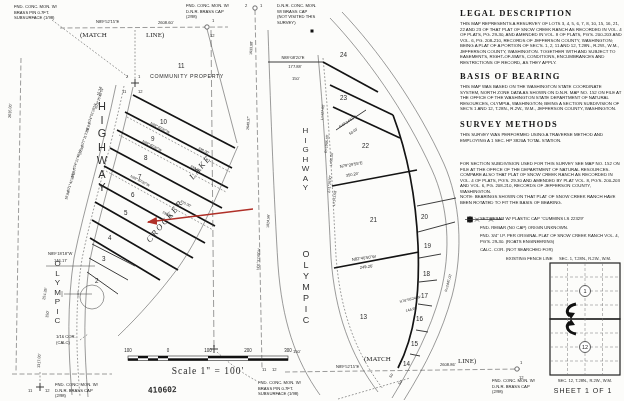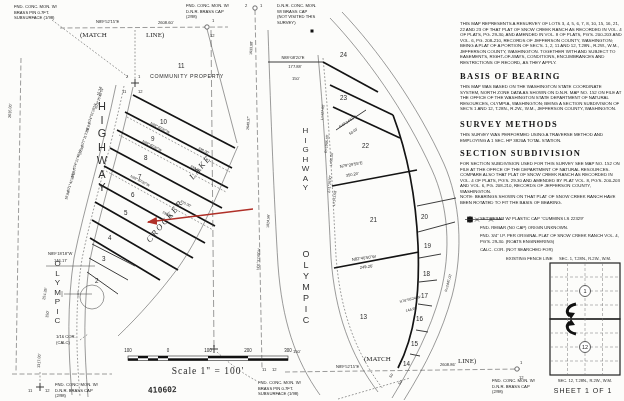--- a/index.html
+++ b/index.html
@@ -300,29 +300,29 @@
 D.N.R. BRASS CAP
 (2/98)</div>
   <div class="annot" style="left:56px;top:334px;width:40px">1/16 COR.
 (CALC)</div>
 
   <div class="vlabel vl-whw">HIGHWAY</div>
   <div class="vlabel vl-wol">OLYMPIC</div>
   <div class="vlabel vl-ehw">HIGHWAY</div>
   <div class="vlabel vl-eol">OLYMPIC</div>
 
+  <div class="h" style="left:460px;top:8px">LEGAL DESCRIPTION</div>
   <div class="bd" style="left:460px;top:21px">THIS MAP REPRESENTS A RESURVEY OF LOTS 3, 4, 5, 6, 7, 8, 10, 15, 16, 21, 22 AND 23 OF THAT PLAT OF SNOW CREEK RANCH AS RECORDED IN VOL. 4 OF PLATS, PG. 29-30, AND AMENDED IN VOL. 8 OF PLATS, PG'S. 200-203 AND VOL. 6, PG. 208-210, RECORDS OF JEFFERSON COUNTY, WASHINGTON; BEING A PLAT OF A PORTION OF SEC'S. 1, 2, 11 AND 12, T.28N., R.2W., W.M., JEFFERSON COUNTY, WASHINGTON. TOGETHER WITH AND SUBJECT TO EASEMENTS, RIGHT-OF-WAYS, CONDITIONS, ENCUMBRANCES AND RESTRICTIONS OF RECORD, AS THEY APPLY.</div>
 
   <div class="h" style="left:460px;top:71px">BASIS OF BEARING</div>
   <div class="bd" style="left:460px;top:84px">THIS MAP WAS BASED ON THE WASHINGTON STATE COORDINATE SYSTEM, NORTH ZONE DATA AS SHOWN ON D.N.R. MAP NO. 152 ON FILE AT THE OFFICE OF THE WASHINGTON STATE DEPARTMENT OF NATURAL RESOURCES, OLYMPIA, WASHINGTON; BEING A SECTION SUBDIVISION OF SEC'S 1 AND 12, T.28N., R.2W., W.M., JEFFERSON COUNTY, WASHINGTON.</div>
 
   <div class="h" style="left:460px;top:119px">SURVEY METHODS</div>
   <div class="bd" style="left:460px;top:132px">THIS SURVEY WAS PERFORMED USING A TRAVERSE METHOD AND EMPLOYING A 1 SEC. HP 3820A TOTAL STATION.</div>
 
-  <div class="h" style="left:460px;top:148px">SECTION SUBDIVISION</div>
   <div class="bd" style="left:460px;top:161px">FOR SECTION SUBDIVISION USED FOR THIS SURVEY SEE MAP NO. 152 ON FILE AT THE OFFICE OF THE DEPARTMENT OF NATURAL RESOURCES. COMPARE ALSO THAT PLAT OF SNOW CREEK RANCH AS RECORDED IN VOL. 4 OF PLATS, PG'S. 29-30 AND AMENDED BY PLAT VOL. 8, PG'S. 200-203 AND VOL. 6, PG. 208-210, RECORDS OF JEFFERSON COUNTY, WASHINGTON.
 NOTE: BEARINGS SHOWN ON THAT PLAT OF SNOW CREEK RANCH HAVE BEEN ROTATED TO FIT THE BASIS OF BEARING.</div>
 
 
   <div class="legend">
     <div class="lrow">
       <span class="lsym">
         <svg width="12" height="7">
             <circle cx="6" cy="3.5" r="2.4" fill="none" stroke="#333" stroke-width=".7"></circle>
           </svg>

